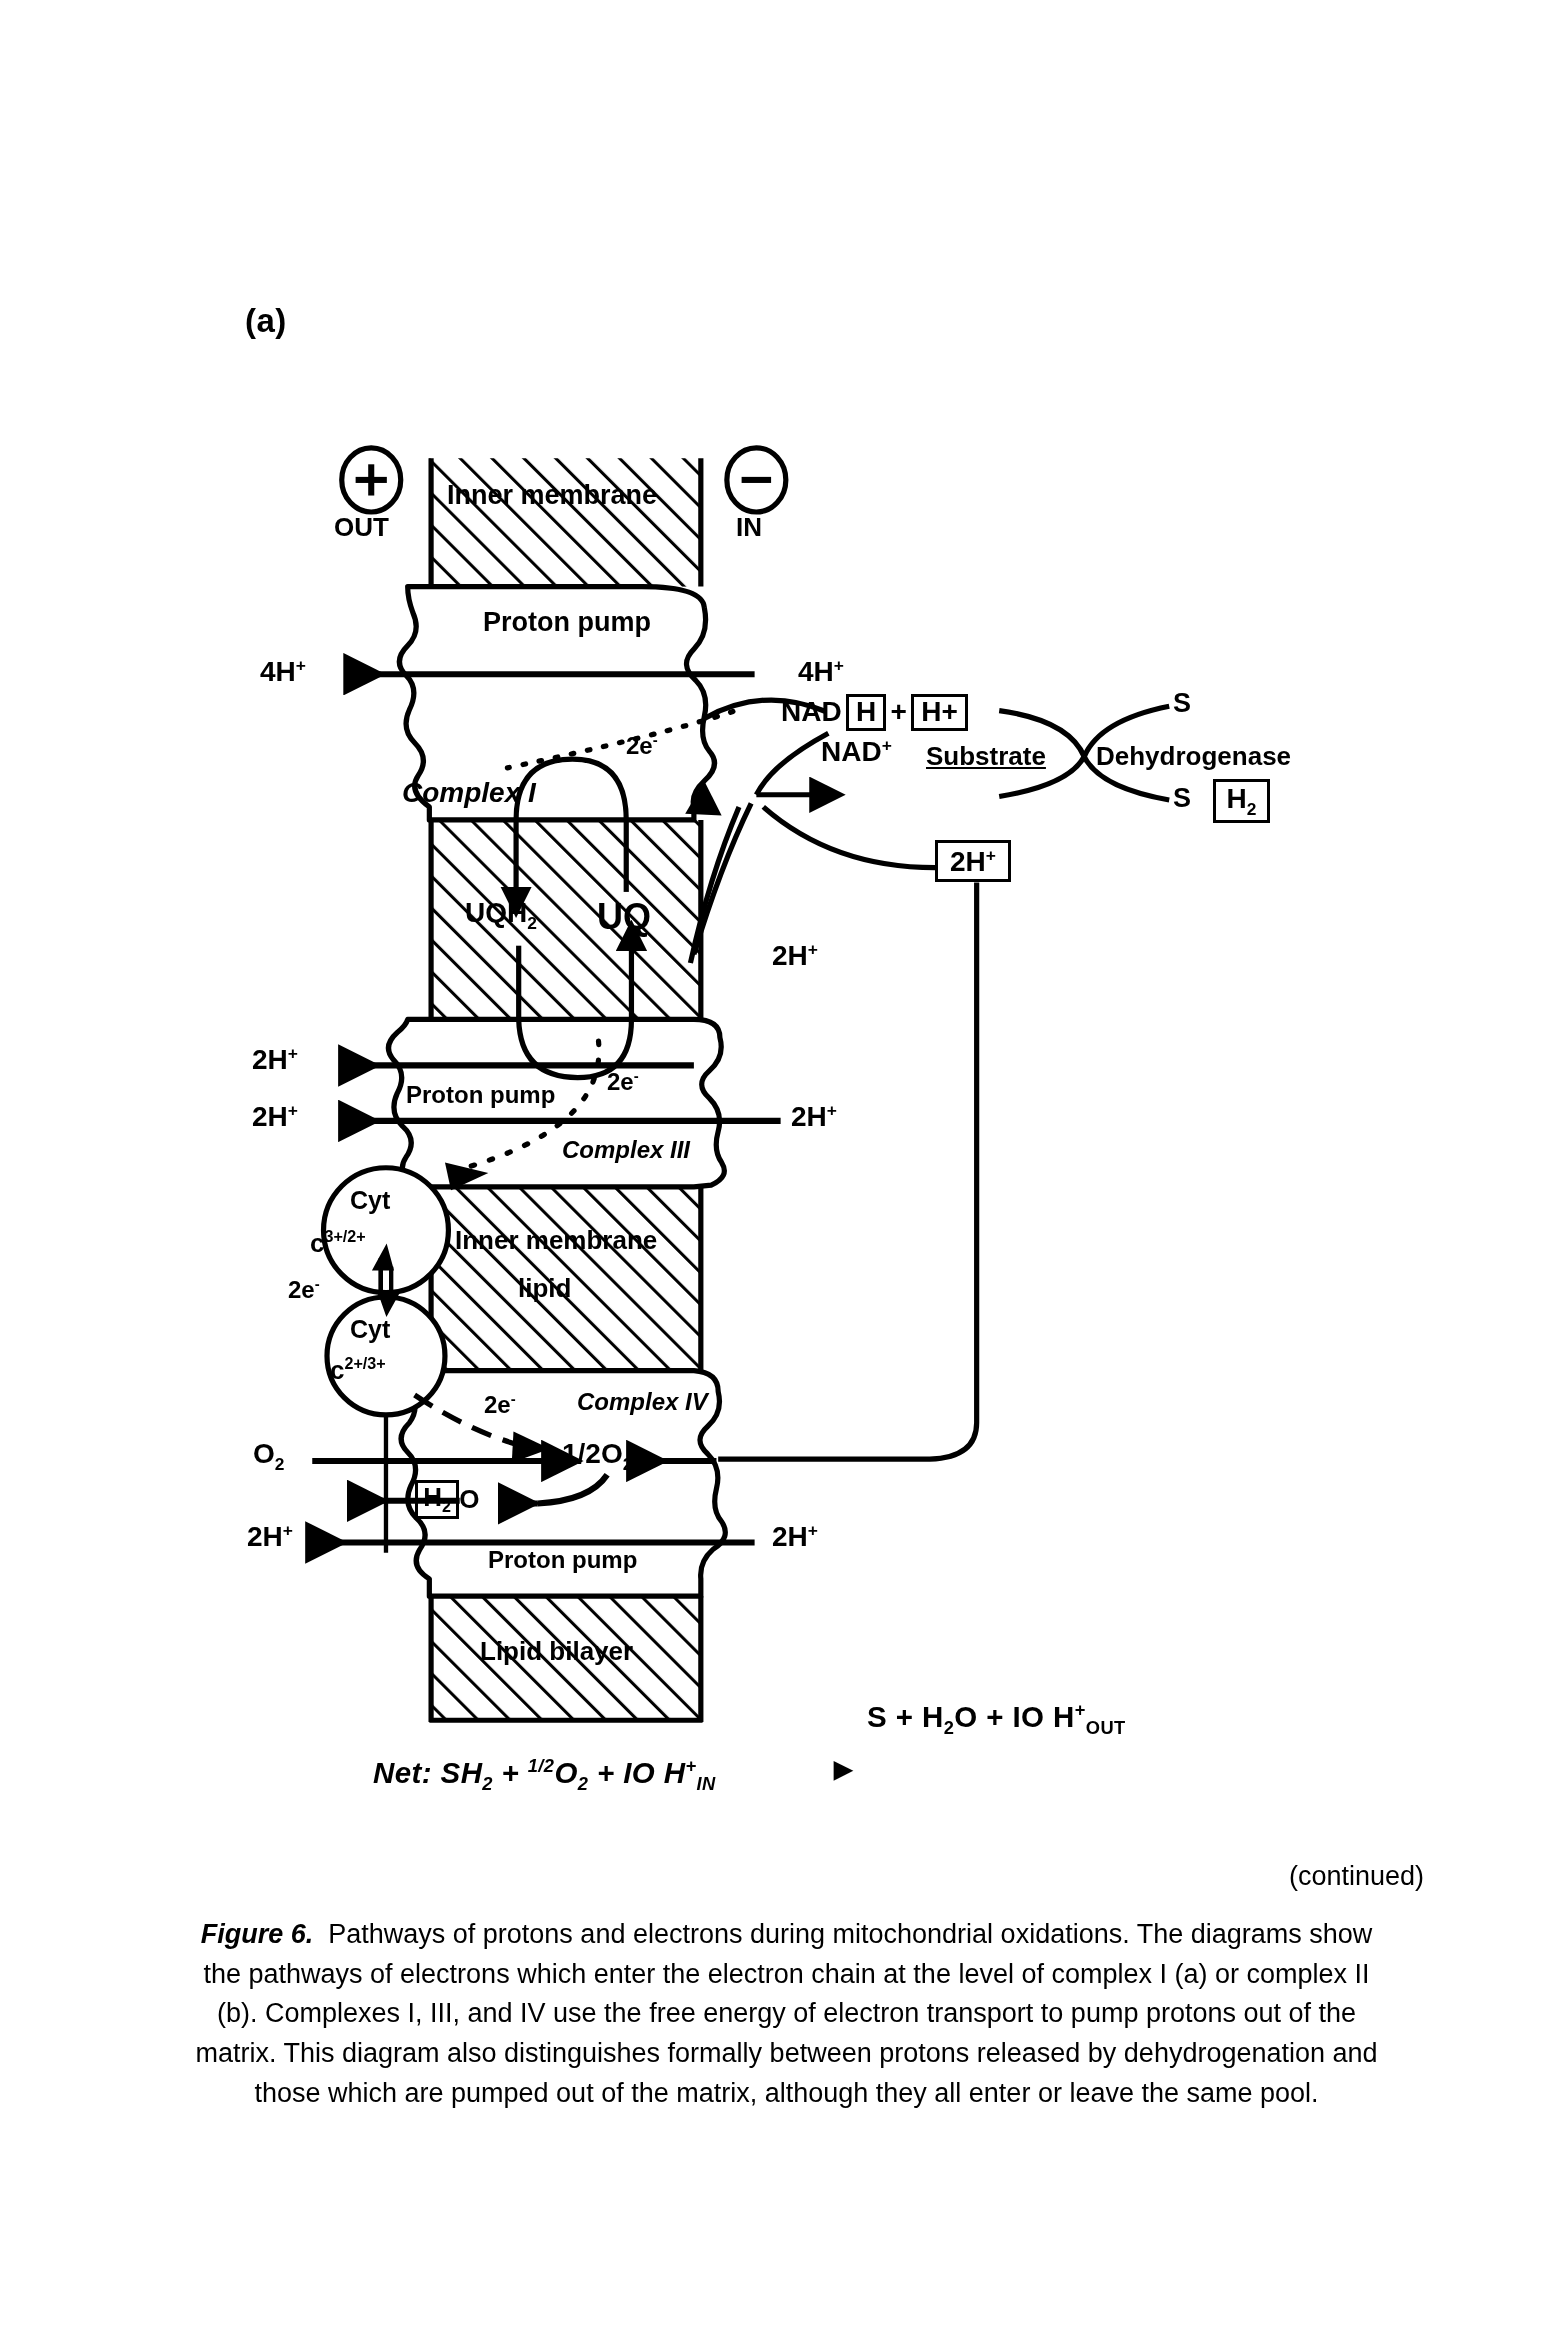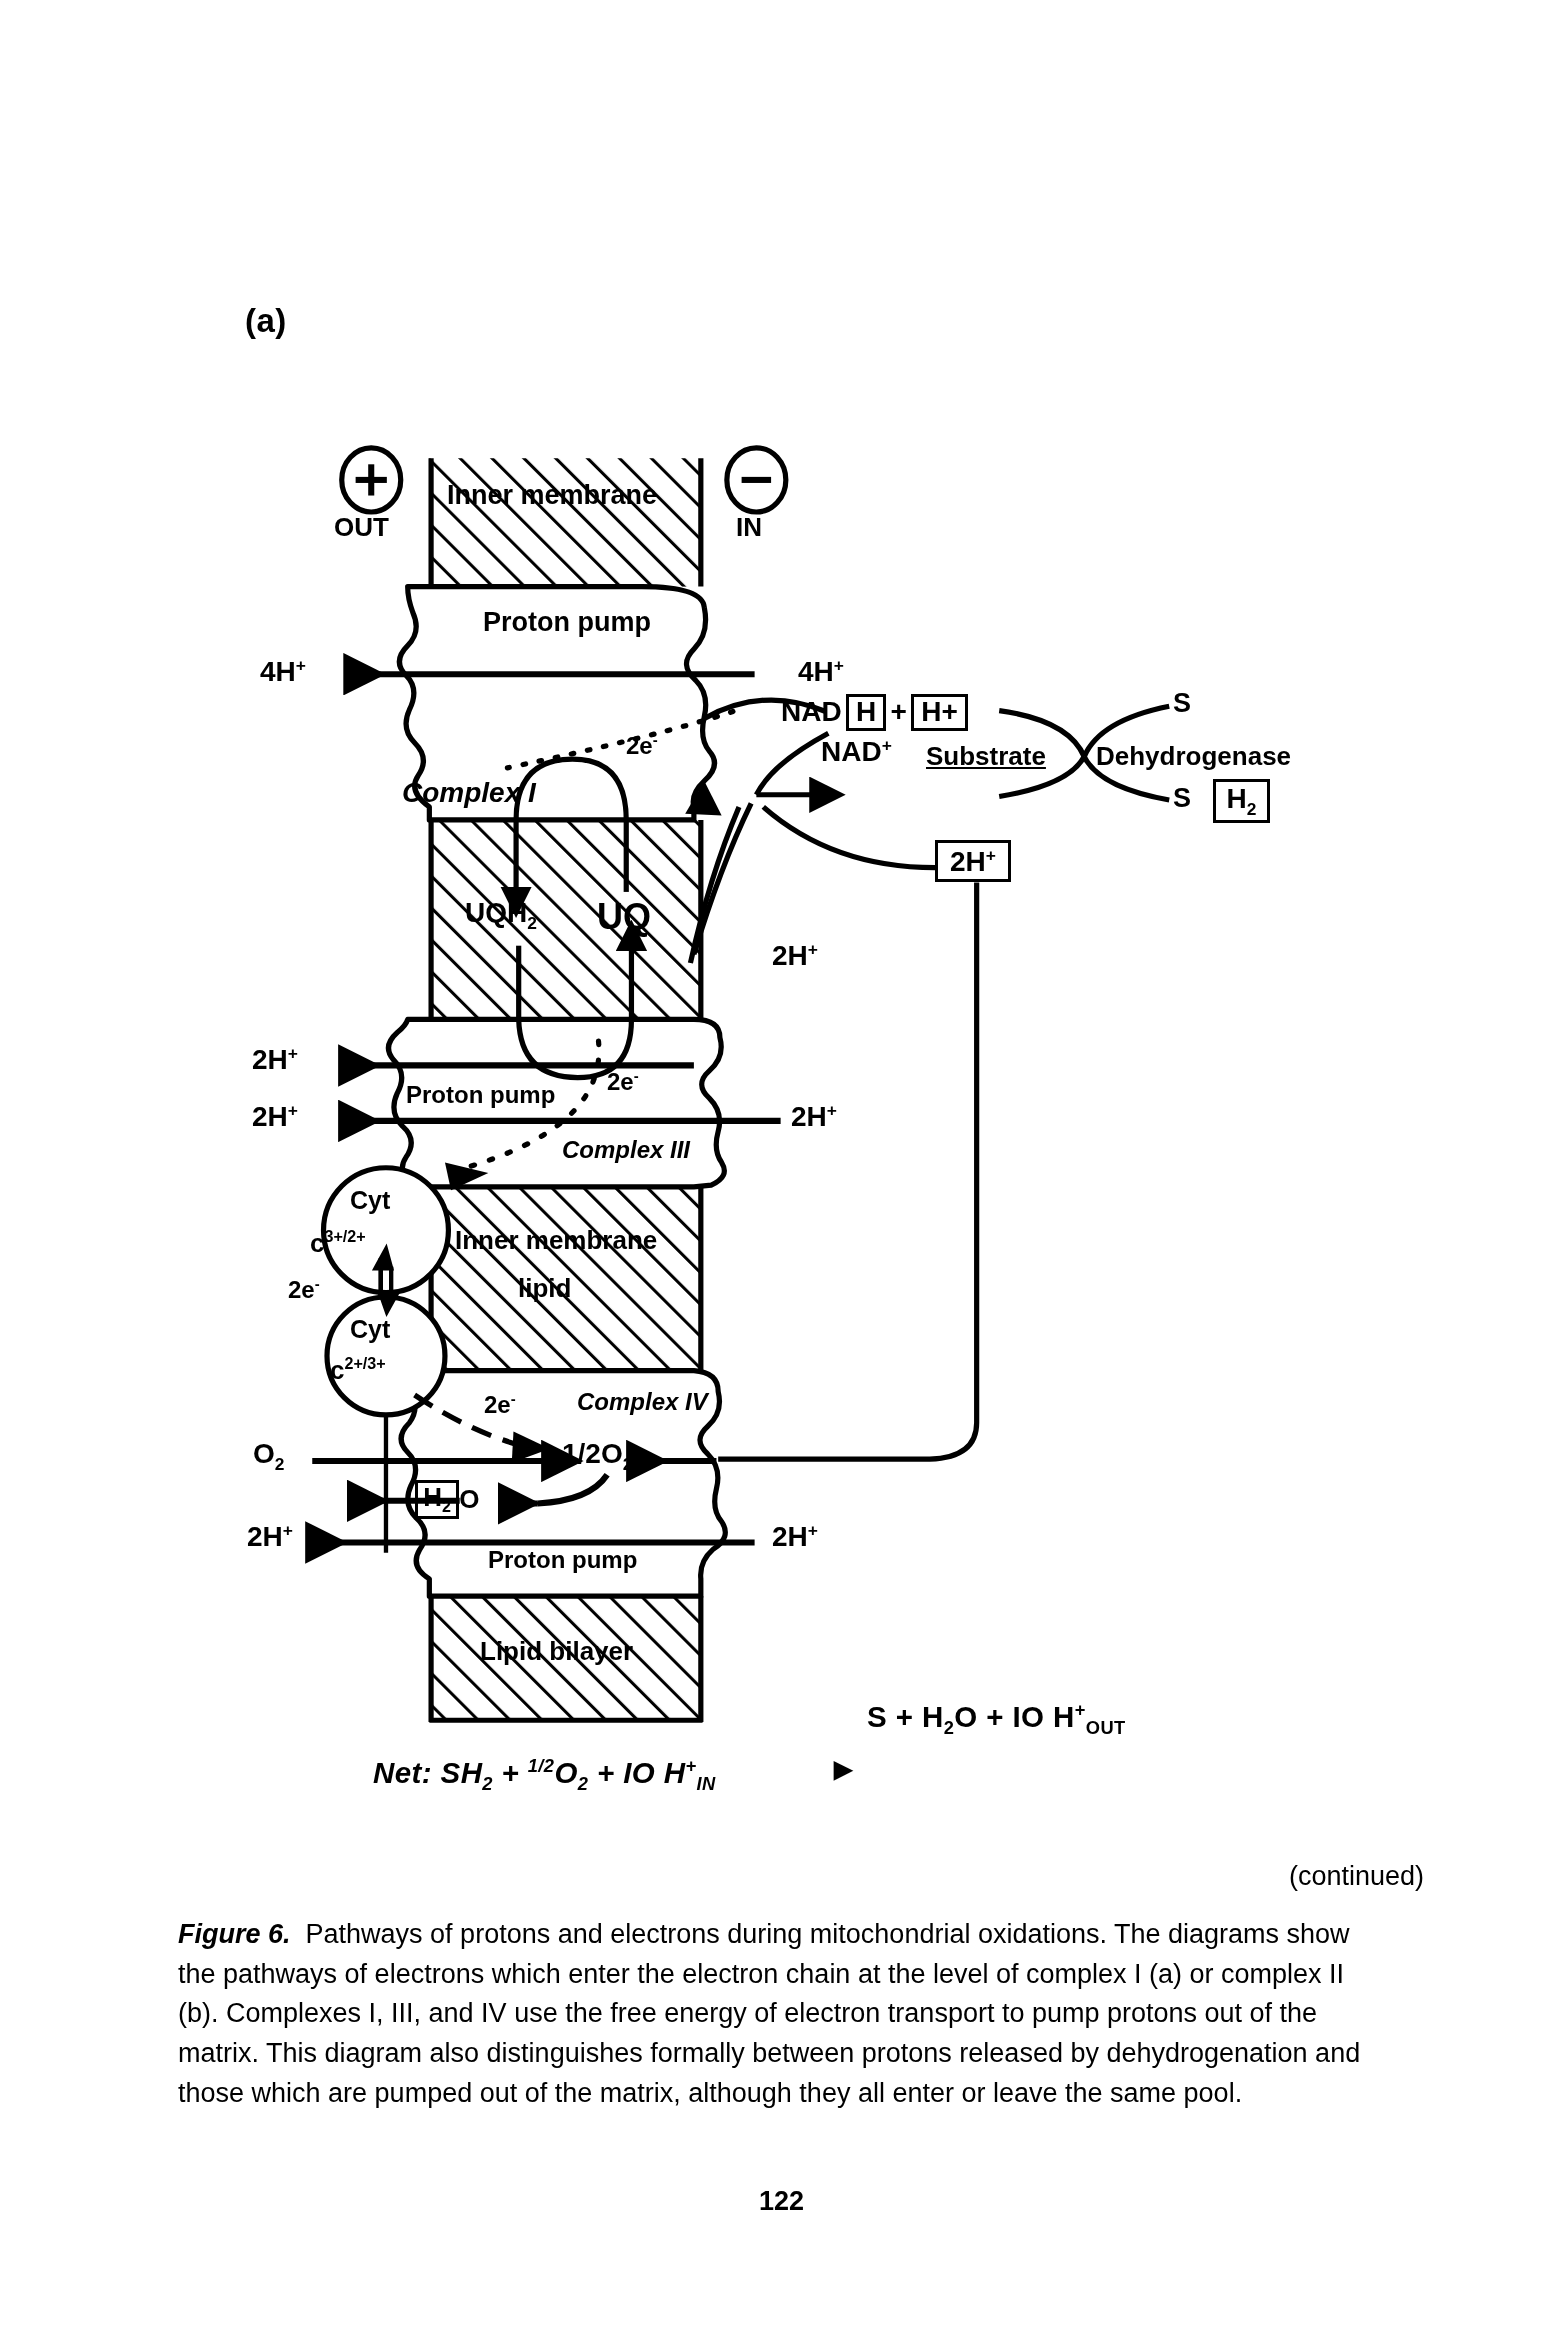--- a/index.html
+++ b/index.html
@@ -28,22 +28,22 @@
   .ital{font-style:italic;}
   .sup{font-size:.62em; vertical-align:super;}
   .sub{font-size:.62em; vertical-align:sub;}
 
   
   .continued{
     position:absolute; right:139px; top:1861px;
     font-size:27px; 
   }
   .caption{
-    position:absolute; left:178px; top:1915px; width:1201px;
-    font-size:27px; line-height:1.47; text-align:left;
+    position:absolute; left:186px; top:1915px; width:1201px;
+    font-size:27px; line-height:1.47; text-align:center;
   }
   .caption .figno{font-weight:bold;font-style:italic;}
   .pageno{
     position:absolute; left:0; right:0; top:2186px;
     text-align:center; font-size:27px; font-weight:bold;
   }
 </style>
 </head>
 <body>
 
@@ -390,16 +390,15 @@
     <span>IO H</span><span class="sup">+</span><span class="sub">OUT</span>
   </div>
 
   <div class="continued">(continued)</div>
 
   <div class="caption">
     <span class="figno">Figure 6.</span>&nbsp;
     <span>Pathways of protons and electrons during mitochondrial oxidations. The diagrams show the pathways of electrons which enter the electron chain at the level of complex I (a) or complex II (b). Complexes I, III, and IV use the free energy of electron transport to pump protons out of the matrix. This diagram also distinguishes formally between protons released by dehydrogenation and those which are pumped out of the matrix, although they all enter or leave the same pool.</span>
   </div>
 
-  <div class="pageno">122</div>
 
 </div>
 
 
 </body></html>

